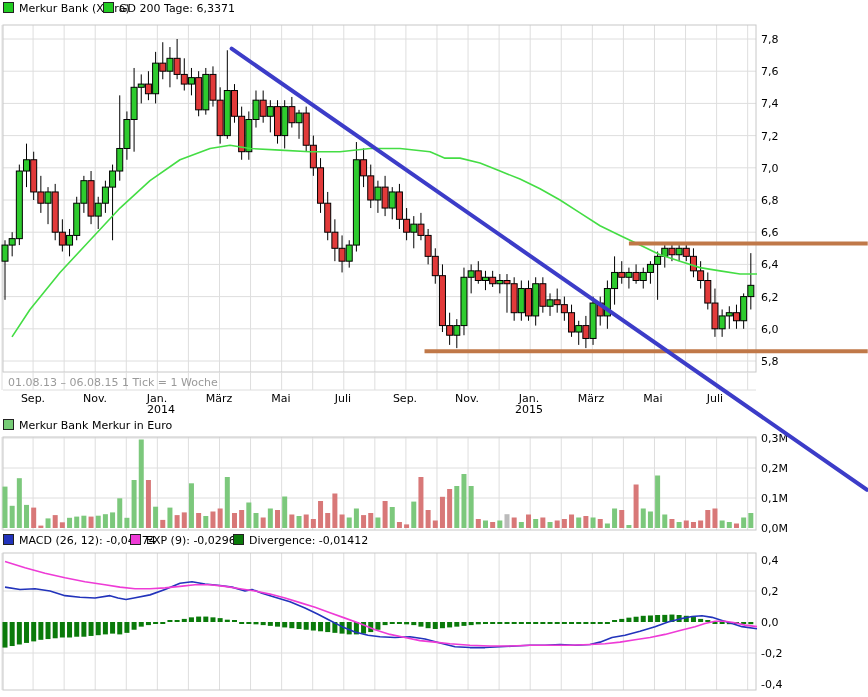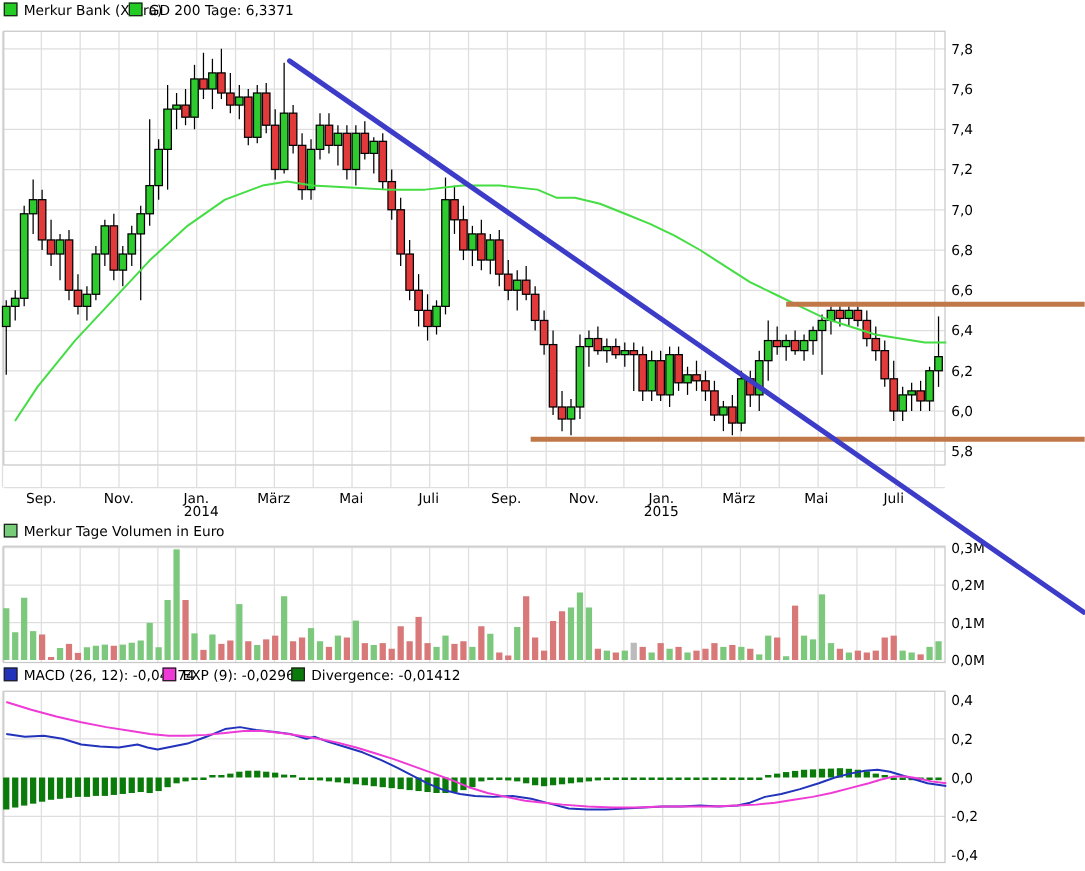--- a/index.html
+++ b/index.html
@@ -617,23 +617,24 @@
 
   <div class="legend" style="left:3px;top:2px;">
     <span class="item">
       <span class="sq" id="sq-series" style="background: rgb(34, 204, 34);"></span><span>Merkur Bank (Xetra)</span>
     </span>
     <span class="item" style="position:absolute;left:100px;top:0;">
       <span class="sq" id="sq-ma" style="background: rgb(34, 204, 34);"></span><span>GD 200 Tage: 6,3371</span>
     </span>
   </div>
 
+  <div class="footer-note">01.08.13 – 06.08.15   1 Tick = 1 Woche</div>
 
   <div class="legend" style="left:3px;top:419px;">
-    <span class="sq" id="sq-vol" style="background: rgb(119, 204, 119);"></span><span>Merkur Tage Volumen in Euro</span>
+    <span class="sq" id="sq-vol" style="background: rgb(119, 204, 119);"></span><span>Merkur Bank Merkur in Euro</span>
   </div>
 
   <div class="legend" style="left:3px;top:534px;">
     <span class="sq" id="sq-macd" style="background: rgb(34, 51, 187);"></span><span>MACD (26, 12): -0,04374</span>
     <span style="position:absolute;left:127px;top:0;white-space:nowrap;">
       <span class="sq" id="sq-exp" style="background: rgb(238, 59, 214);"></span><span>EXP (9): -0,02962</span>
     </span>
     <span style="position:absolute;left:230px;top:0;white-space:nowrap;text-align:right;">
       <span class="sq" id="sq-div" style="background: rgb(10, 122, 10);"></span><span>Divergence: -0,01412</span>
     </span>

